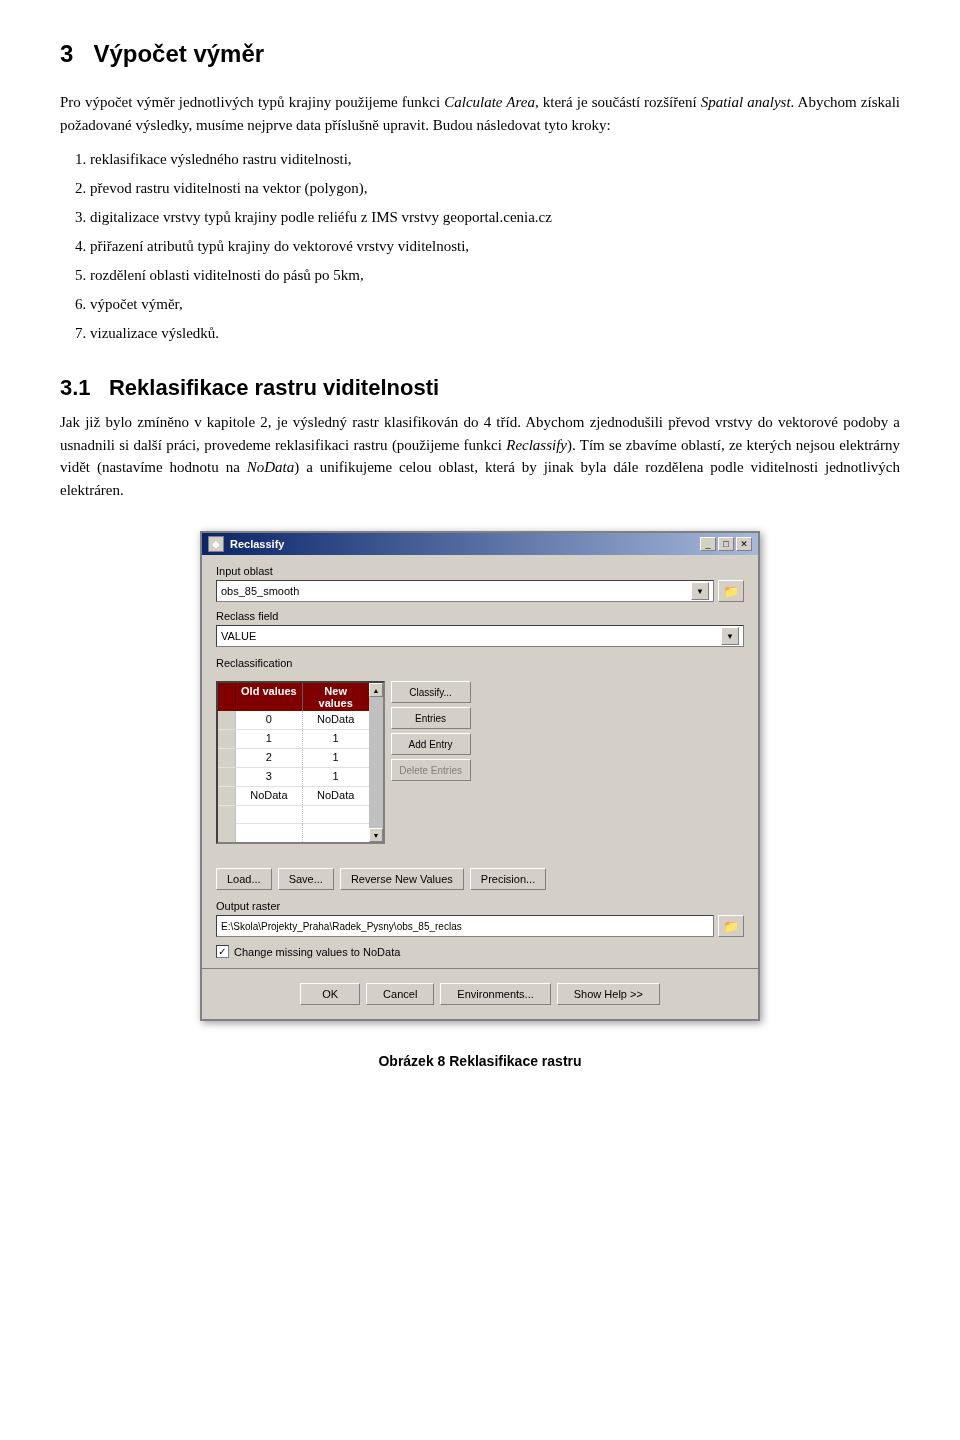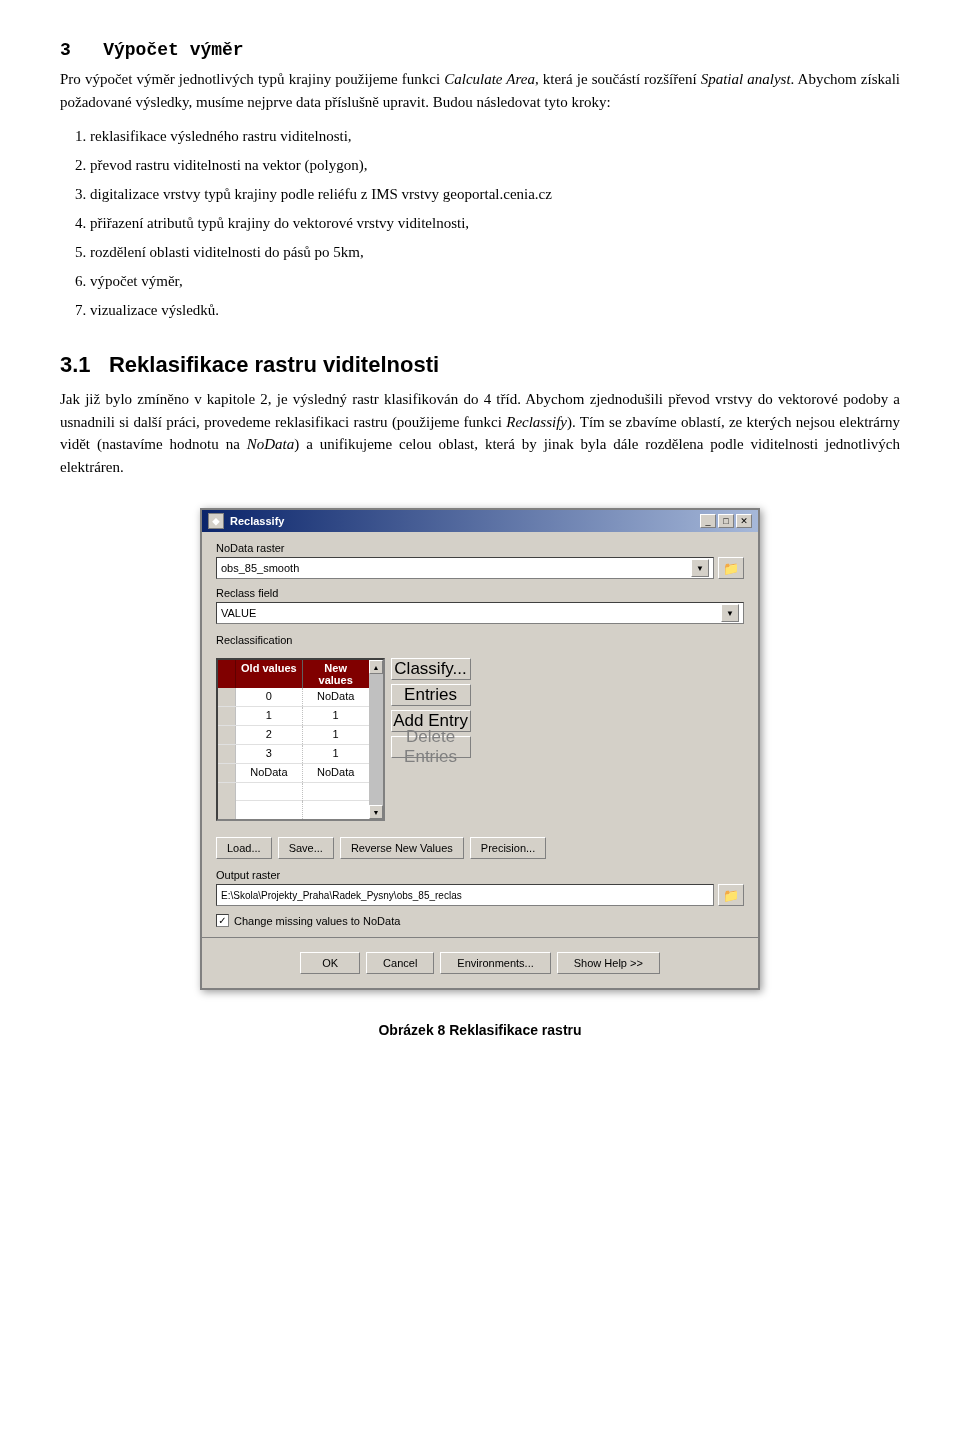--- a/index.html
+++ b/index.html
@@ -9,24 +9,24 @@
       background: #ffffff;
       color: #000000;
       width: 960px;
       min-height: 1440px;
       padding: 40px 60px;
     }
     .page-content {
       max-width: 840px;
     }
     h2 {
-      font-size: 18px;
+      font-size: 24px;
       font-weight: bold;
-      margin-bottom: 8px;
-      font-family: Liberation Mono, monospace;
+      margin-bottom: 23px;
+      font-family: Liberation Sans, sans-serif;
     }
     h3 {
       font-size: 22px;
       font-weight: bold;
       margin-top: 28px;
       margin-bottom: 10px;
       font-family: Arial, sans-serif;
     }
     p {
       margin-bottom: 10px;
@@ -251,36 +251,36 @@
       gap: 4px;
       width: 80px;
     }
     .side-btn {
       width: 80px;
       height: 22px;
       background: #d4d0c8;
       border: 1px solid #808080;
       border-top-color: #ffffff;
       border-left-color: #ffffff;
-      font-size: 17px;
+      font-size: 10px;
       font-family: Arial, sans-serif;
       cursor: pointer;
       text-align: center;
       display: flex;
       align-items: center;
       justify-content: center;
     }
     .side-btn:disabled, .side-btn.disabled {
       color: #a0a0a0;
     }
     
     .bottom-buttons {
       display: flex;
       gap: 6px;
-      margin-top: 16px;
+      margin-top: 24px;
       align-items: center;
     }
     .bottom-btn {
       height: 22px;
       padding: 0 10px;
       background: #d4d0c8;
       border: 1px solid #808080;
       border-top-color: #ffffff;
       border-left-color: #ffffff;
       font-size: 11px;
@@ -397,21 +397,21 @@
         </div>
         <div class="titlebar-controls">
           <div class="titlebar-btn">_</div>
           <div class="titlebar-btn">□</div>
           <div class="titlebar-btn">✕</div>
         </div>
       </div>
 
       <div class="dialog-body">
 
-        <div class="field-label">NoData raster</div>
+        <div class="field-label">Input oblast</div>
         <div class="input-row">
           <div class="dropdown-input">
             <span>obs_85_smooth</span>
             <div class="dropdown-arrow">▼</div>
           </div>
           <div class="folder-btn">📁</div>
         </div>
 
         <div class="field-label">Reclass field</div>
         <div class="input-row">

